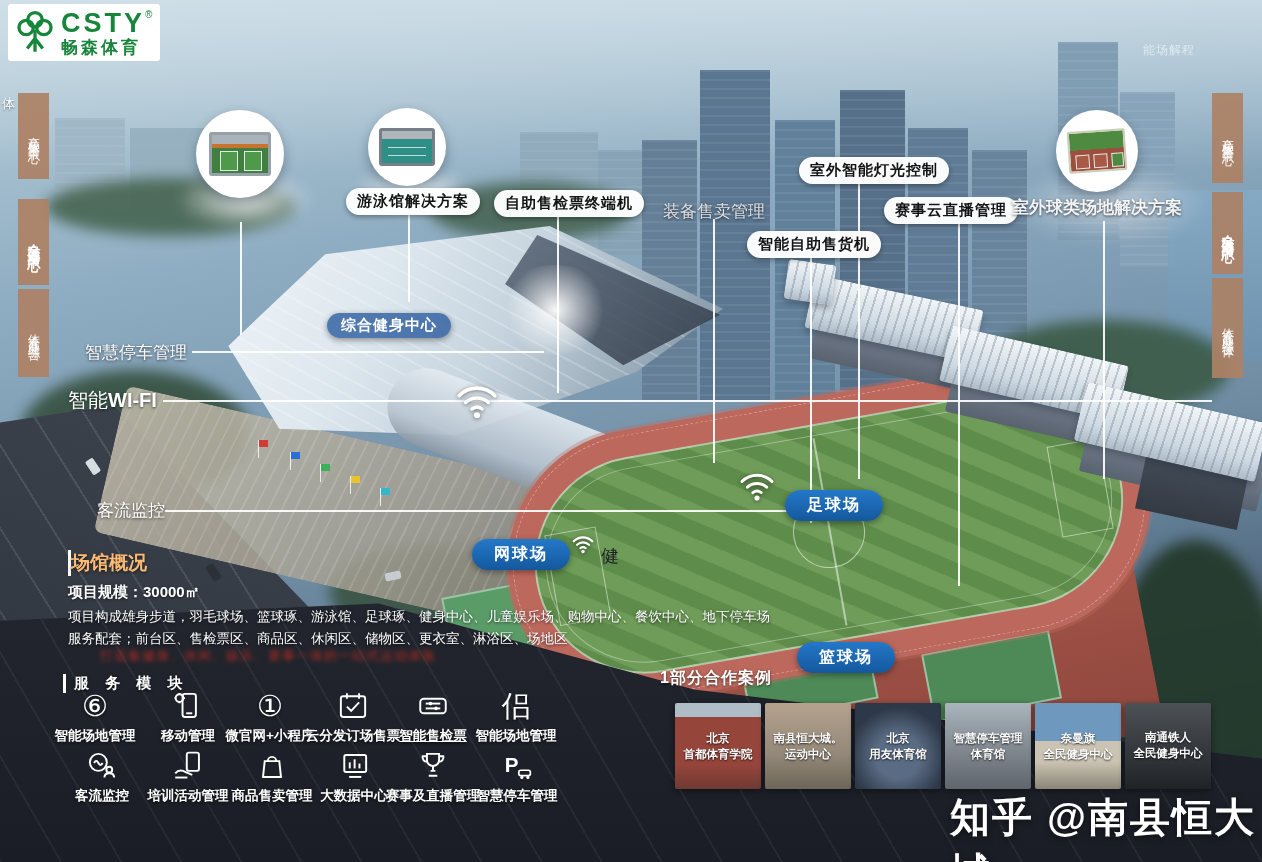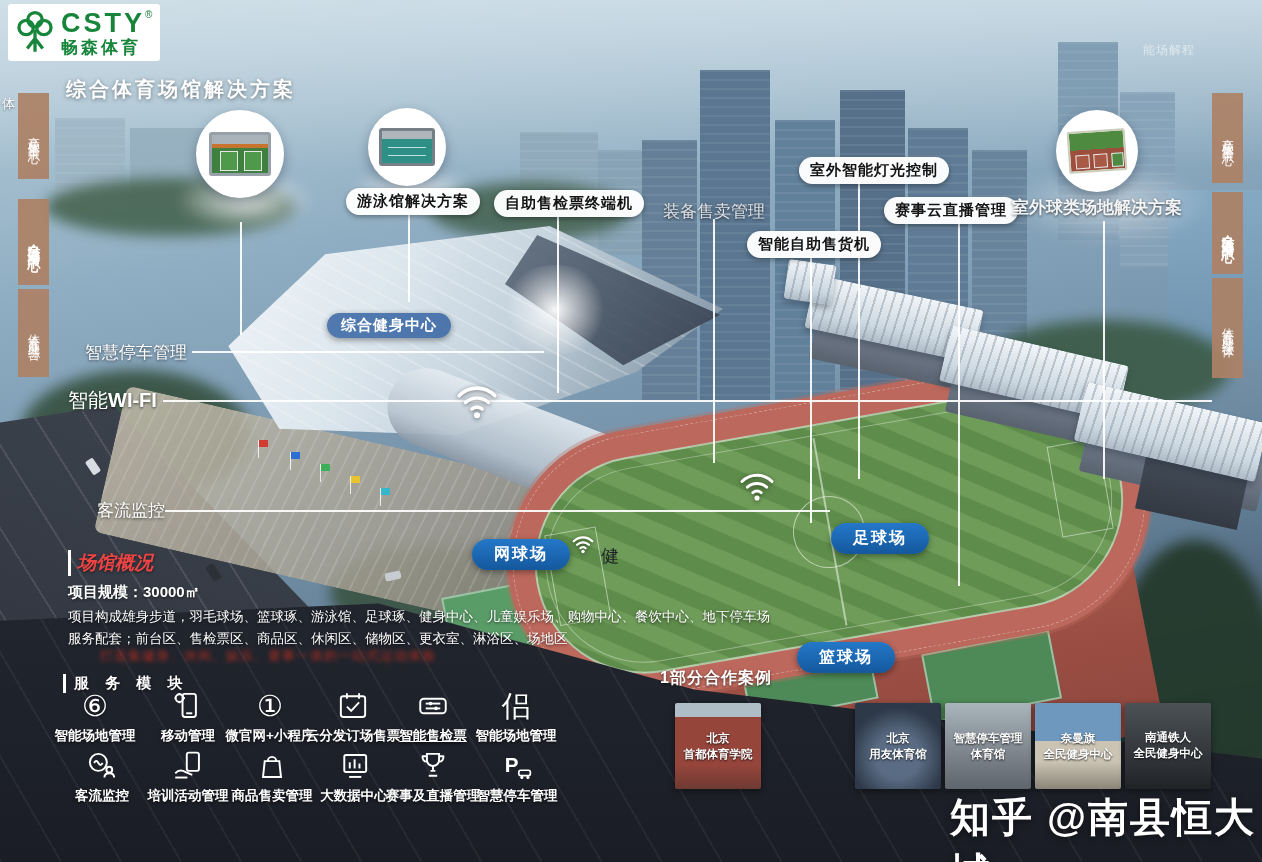--- a/index.html
+++ b/index.html
@@ -95,22 +95,22 @@
   .logo-txt{line-height:1;}
   .logo-cs{color:#17863b;font-size:27px;font-weight:bold;letter-spacing:3px;}
   .logo-reg{color:#17863b;font-size:10px;vertical-align:top;}
   .logo-cn{color:#17863b;font-size:17px;font-weight:bold;letter-spacing:3px;margin-top:2px;}
   .main-title{left:66px;top:76px;z-index:10;color:#fff;font-size:20px;font-weight:bold;
        letter-spacing:3px;text-shadow:0 1px 4px rgba(0,0,0,.45);}
   .faint-note{left:1143px;top:42px;z-index:10;color:rgba(255,255,255,.55);font-size:12px;letter-spacing:1px;}
   .edge-char{left:2px;top:95px;z-index:10;color:#fff;font-size:13px;text-shadow:0 1px 2px rgba(0,0,0,.5);}
 
   
-  .ov-heading{left:68px;top:550px;z-index:10;color:#ef4444;font-size:19px;font-weight:bold;
-       border-left:3px solid #fff;padding-left:6px;text-shadow:0 1px 3px rgba(0,0,0,.6);font-style:italic;}
+  .ov-heading{left:68px;top:550px;z-index:10;color:#fdba74;font-size:19px;font-weight:bold;
+       border-left:3px solid #fff;text-shadow:0 1px 3px rgba(0,0,0,.6);}
   .ov-scale{left:68px;top:583px;z-index:10;color:#fff;font-size:15px;font-weight:bold;text-shadow:0 1px 3px rgba(0,0,0,.6);}
   .ov-line{left:68px;z-index:10;color:#fff;font-size:13.5px;white-space:nowrap;text-shadow:0 1px 3px rgba(0,0,0,.7);}
   .ov-red{left:100px;top:647px;z-index:10;color:#d22f1e;font-size:13px;letter-spacing:1px;
        filter:blur(2.2px);opacity:.8;white-space:nowrap;}
   .mod-heading{left:63px;top:674px;z-index:10;color:#fff;font-size:15px;font-weight:bold;letter-spacing:6px;
        border-left:3px solid #fff;padding-left:8px;text-shadow:0 1px 3px rgba(0,0,0,.7);}
   .mod{z-index:10;width:120px;text-align:center;color:#fff;transform:translateX(-50%);}
   .mod .glyph{font-size:29px;line-height:36px;height:36px;text-shadow:0 1px 3px rgba(0,0,0,.6);}
   .mod .micon{height:36px;display:flex;align-items:center;justify-content:center;}
   .mod .mlabel{font-size:13.5px;font-weight:bold;margin-top:3px;white-space:nowrap;text-shadow:0 1px 3px rgba(0,0,0,.75);}
@@ -232,21 +232,20 @@
           <circle cx="27" cy="15" r="6.5"></circle>
           <circle cx="19" cy="8" r="6.5"></circle>
         <path d="M19 17v20M19 25l-7 9M19 25l7 9"></path>
       </g>
     </svg>
     <div class="logo-txt">
       <div><span class="logo-cs">CSTY</span><span class="logo-reg">®</span></div>
       <div class="logo-cn">畅森体育</div>
     </div>
   </div>
-  <div class="abs main-title">综合体育场馆解决方案</div>
   <div class="abs faint-note">能场解程</div>
   <div class="abs edge-char">体</div>
 
   <div class="abs tab vtext" style="left:18px;top:93px;height:86px;">高校体育中心</div>
   <div class="abs tab vtext bold" style="left:18px;top:199px;height:86px;">全民健身中心</div>
   <div class="abs tab vtext" style="left:18px;top:289px;height:88px;">体育商业综合</div>
   <div class="abs tab vtext" style="left:1212px;top:93px;height:90px;">高校体育中心</div>
   <div class="abs tab vtext bold" style="left:1212px;top:192px;height:82px;">全民健身中心</div>
   <div class="abs tab vtext" style="left:1212px;top:278px;height:100px;">体育商业综合体</div>
 
@@ -277,21 +276,21 @@
   <div class="abs pill-white" style="left:747px;top:231px;">智能自助售货机</div>
 
   <div class="abs label-white" style="left:663px;top:200px;font-size:17px;color:rgba(238,238,242,.9);">装备售卖管理</div>
   <div class="abs label-white" style="left:1012px;top:196px;font-size:17px;font-weight:bold;color:rgba(255,255,255,.92);">室外球类场地解决方案</div>
   <div class="abs label-white" style="left:85px;top:341px;font-size:17px;">智慧停车管理</div>
   <div class="abs label-white" style="left:68px;top:387px;font-size:20px;"><span>智能</span><b>WI-FI</b></div>
   <div class="abs label-white" style="left:97px;top:499px;font-size:17px;">客流监控</div>
   <div class="abs label-white" style="left:601px;top:544px;font-size:18px;color:#1d2126;text-shadow:none;">健</div>
 
   <div class="abs pill-blue soft" style="left:327px;top:313px;">综合健身中心</div>
-  <div class="abs pill-blue" style="left:831px;top:490px;margin-top:33px;">足球场</div>
+  <div class="abs pill-blue" style="left:785px;top:490px;">足球场</div>
   <div class="abs pill-blue" style="left:472px;top:539px;">网球场</div>
   <div class="abs pill-blue" style="left:797px;top:642px;">篮球场</div>
 
   <svg class="abs wifi" style="left:452px;top:376px;" width="50" height="50" viewBox="0 0 28 28">
     <g stroke="#fff" stroke-width="2" fill="none" stroke-linecap="round">
       <path d="M4 11a14 14 0 0 1 20 0"></path>
         <path d="M7.6 14.8a9.5 9.5 0 0 1 12.8 0"></path>
         <path d="M11.2 18.4a4.8 4.8 0 0 1 5.6 0"></path>
     </g>
       <circle cx="14" cy="22" r="1.7" fill="#fff"></circle>
@@ -450,20 +449,24 @@
         </svg>
       </div>
     <div class="mlabel">智慧停车管理</div>
   </div>
 
   <div class="abs cases-heading">1部分合作案例</div>
   <div class="abs case case1" style="left:675px;">
     <div class="cl">北京</div>
     <div class="cl">首都体育学院</div>
   </div>
+  <div class="abs case case2" style="left:765px;">
+    <div class="cl">南县恒大城。</div>
+    <div class="cl">运动中心</div>
+  </div>
   <div class="abs case case3" style="left:855px;">
     <div class="cl">北京</div>
     <div class="cl">用友体育馆</div>
   </div>
   <div class="abs case case4" style="left:945px;">
     <div class="cl">智慧停车管理</div>
     <div class="cl">体育馆</div>
   </div>
   <div class="abs case case5" style="left:1035px;">
     <div class="cl">奈曼旗</div>

